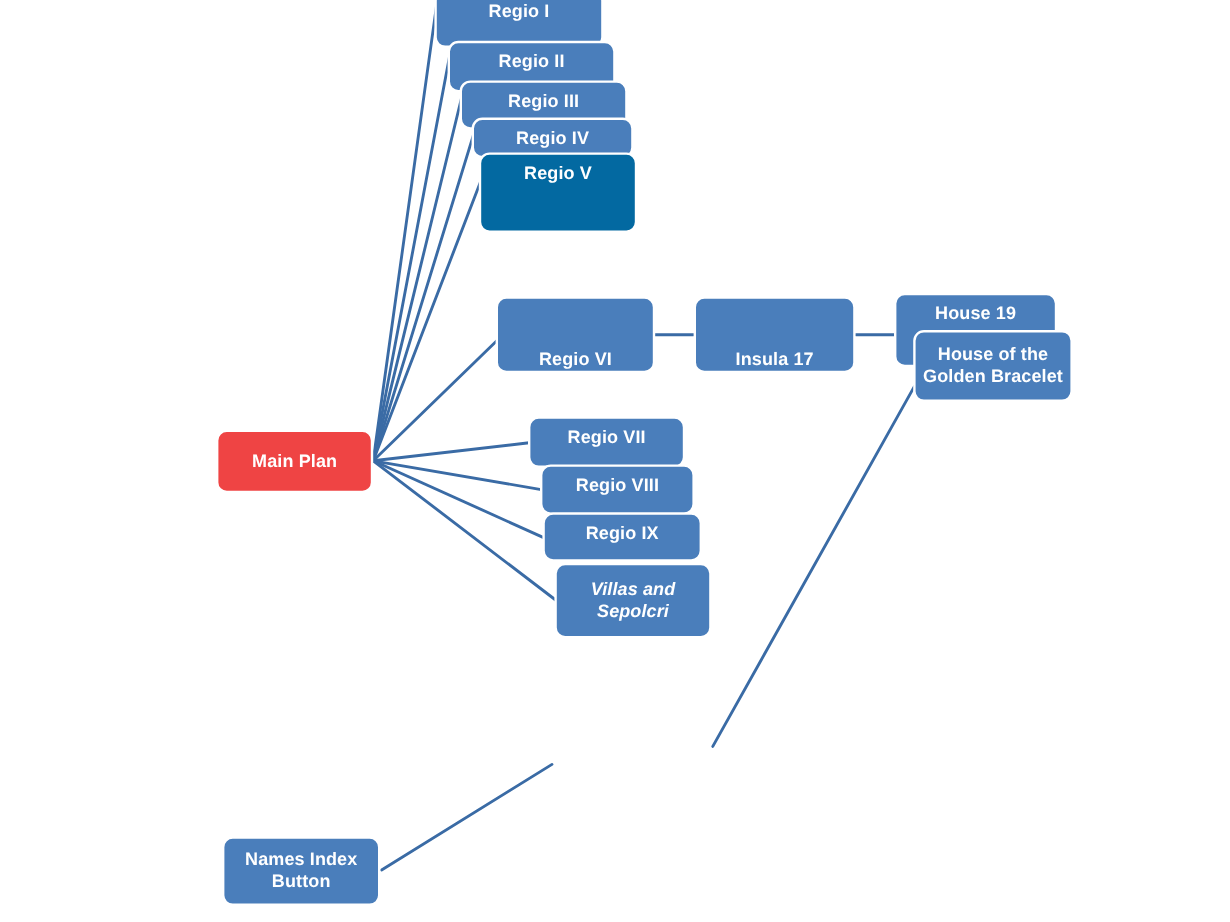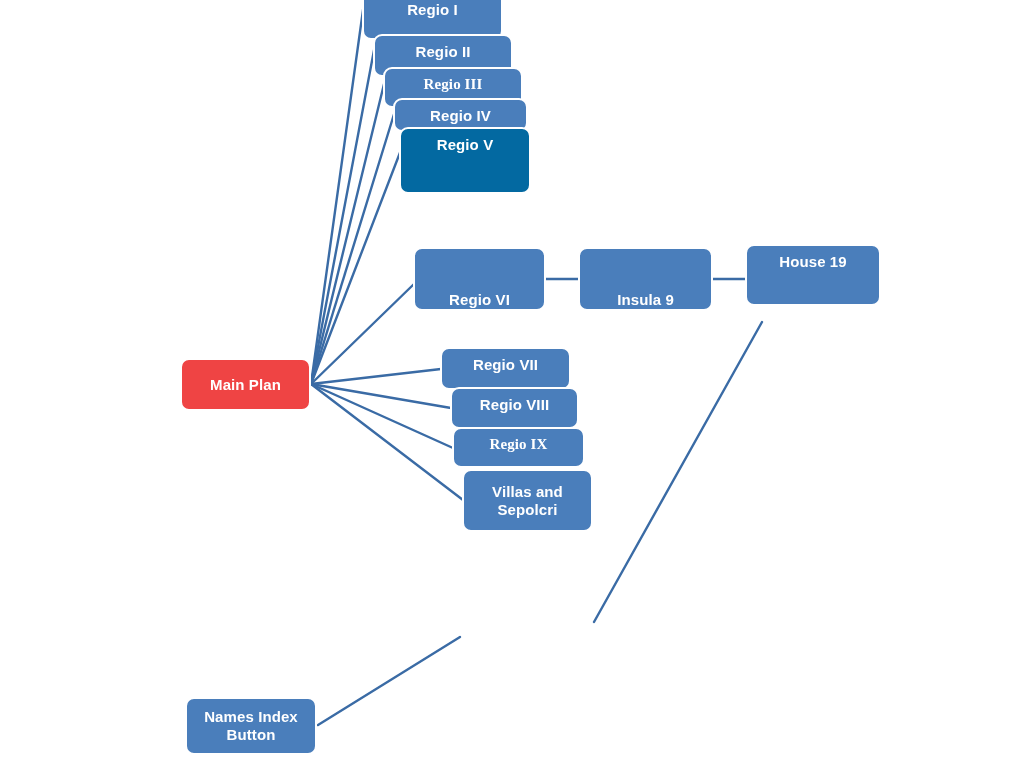--- a/index.html
+++ b/index.html
@@ -68,21 +68,21 @@
   .node.align-middle {
     align-items: center;
   }
   .node.align-upper {
     align-items: flex-end;
     padding-top: 10px;
   }
   
   .node.z1 { z-index: 11; }
   .node.z2 { z-index: 12; }
-  .node.z3 { z-index: 13; font-family: Liberation Serif, serif; }
+  .node.z3 { z-index: 13; }
   .node.z4 { z-index: 14; }
   .node.z5 { z-index: 15; }
 </style>
 </head>
 <body>
 
 <div id="diagram-canvas">
 
   <svg id="connector-layer" viewBox="0 0 1025 768" width="1025" height="768" xmlns="http://www.w3.org/2000/svg">
       <line x1="311" y1="384" x2="364" y2="3" stroke="#3a6ba5" stroke-width="2.4" stroke-linecap="round"></line>
@@ -114,35 +114,39 @@
       <div class="node align-top z4" style="left: 393px; top: 98px; width: 135px; height: 34px; background: rgb(74, 126, 187); border-color: rgb(255, 255, 255); color: rgb(255, 255, 255);">
         <span class="node-label">Regio IV</span>
       </div>
       <div class="node align-top z5" style="left: 399px; top: 127px; width: 132px; height: 67px; background: #0369a1; border-color: rgb(255, 255, 255); color: rgb(255, 255, 255);">
         <span class="node-label">Regio V</span>
       </div>
       <div class="node align-upper z1" style="left: 413px; top: 247px; width: 133px; height: 64px; background: rgb(74, 126, 187); border-color: rgb(255, 255, 255); color: rgb(255, 255, 255);">
         <span class="node-label">Regio VI</span>
       </div>
       <div class="node align-upper z1" style="left: 578px; top: 247px; width: 135px; height: 64px; background: rgb(74, 126, 187); border-color: rgb(255, 255, 255); color: rgb(255, 255, 255);">
-        <span class="node-label">Insula 9</span>
+        <span class="node-label">Insula 17</span>
       </div>
       <div class="node align-top z1" style="left: 745px; top: 244px; width: 136px; height: 62px; background: rgb(74, 126, 187); border-color: rgb(255, 255, 255); color: rgb(255, 255, 255);">
         <span class="node-label">House 19</span>
+      </div>
+      <div class="node align-middle z2" style="left: 761px; top: 275px; width: 133px; height: 60px; background: rgb(74, 126, 187); border-color: rgb(255, 255, 255); color: rgb(255, 255, 255);">
+        <span class="node-label">House of the
+Golden Bracelet</span>
       </div>
       <div class="node align-top z1" style="left: 440px; top: 347px; width: 131px; height: 43px; background: rgb(74, 126, 187); border-color: rgb(255, 255, 255); color: rgb(255, 255, 255);">
         <span class="node-label">Regio VII</span>
       </div>
       <div class="node align-top z2" style="left: 450px; top: 387px; width: 129px; height: 42px; background: rgb(74, 126, 187); border-color: rgb(255, 255, 255); color: rgb(255, 255, 255);">
         <span class="node-label">Regio VIII</span>
       </div>
       <div class="node align-top z3" style="left: 452px; top: 427px; width: 133px; height: 41px; background: rgb(74, 126, 187); border-color: rgb(255, 255, 255); color: rgb(255, 255, 255);">
         <span class="node-label">Regio IX</span>
       </div>
-      <div class="node align-middle z4" style="left: 462px; top: 469px; width: 131px; height: 63px; background: rgb(74, 126, 187); border-color: rgb(255, 255, 255); color: rgb(255, 255, 255);">
+      <div class="node align-middle z4" style="left: 462px; top: 469px; width: 131px; height: 63px; background: rgb(74, 126, 187); border-color: rgb(255, 255, 255); color: rgb(255, 255, 255); font-style: italic;">
         <span class="node-label">Villas and
 Sepolcri</span>
       </div>
       <div class="node align-middle z1" style="left: 180px; top: 358px; width: 131px; height: 53px; background: #ef4444; border-color: rgb(255, 255, 255); color: rgb(255, 255, 255);">
         <span class="node-label">Main Plan</span>
       </div>
       <div class="node align-middle z1" style="left: 185px; top: 697px; width: 132px; height: 58px; background: rgb(74, 126, 187); border-color: rgb(255, 255, 255); color: rgb(255, 255, 255);">
         <span class="node-label">Names Index
 Button</span>
       </div>

